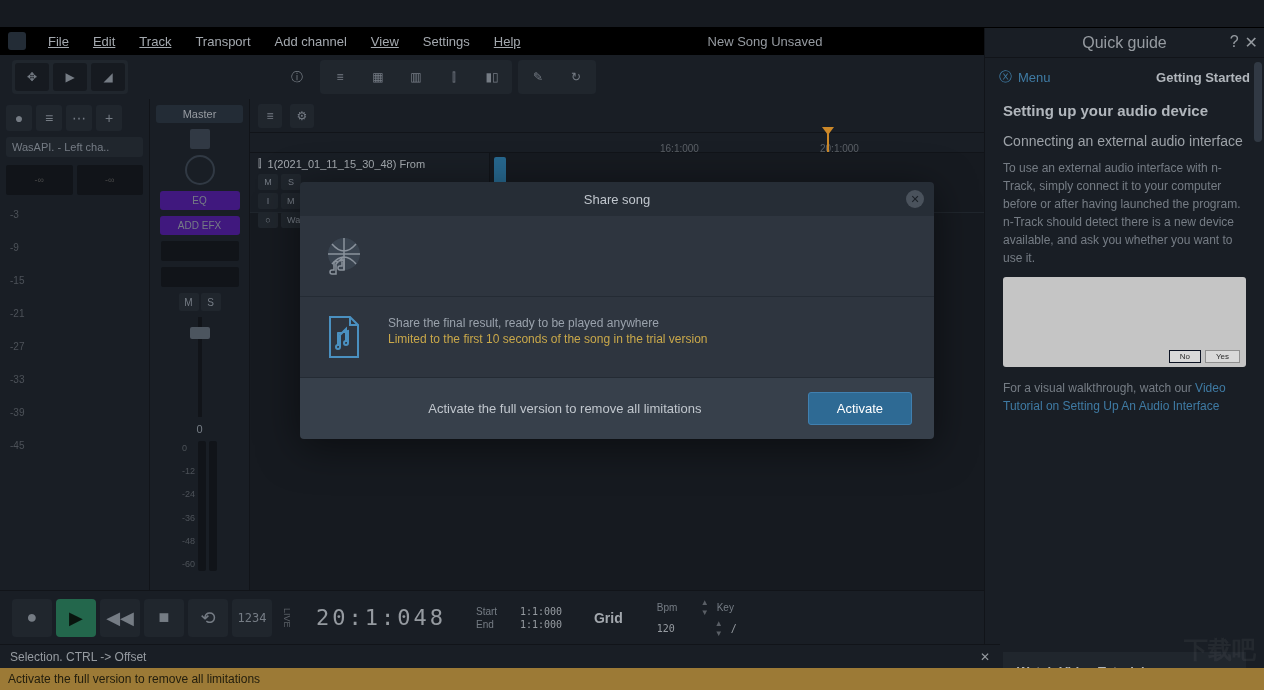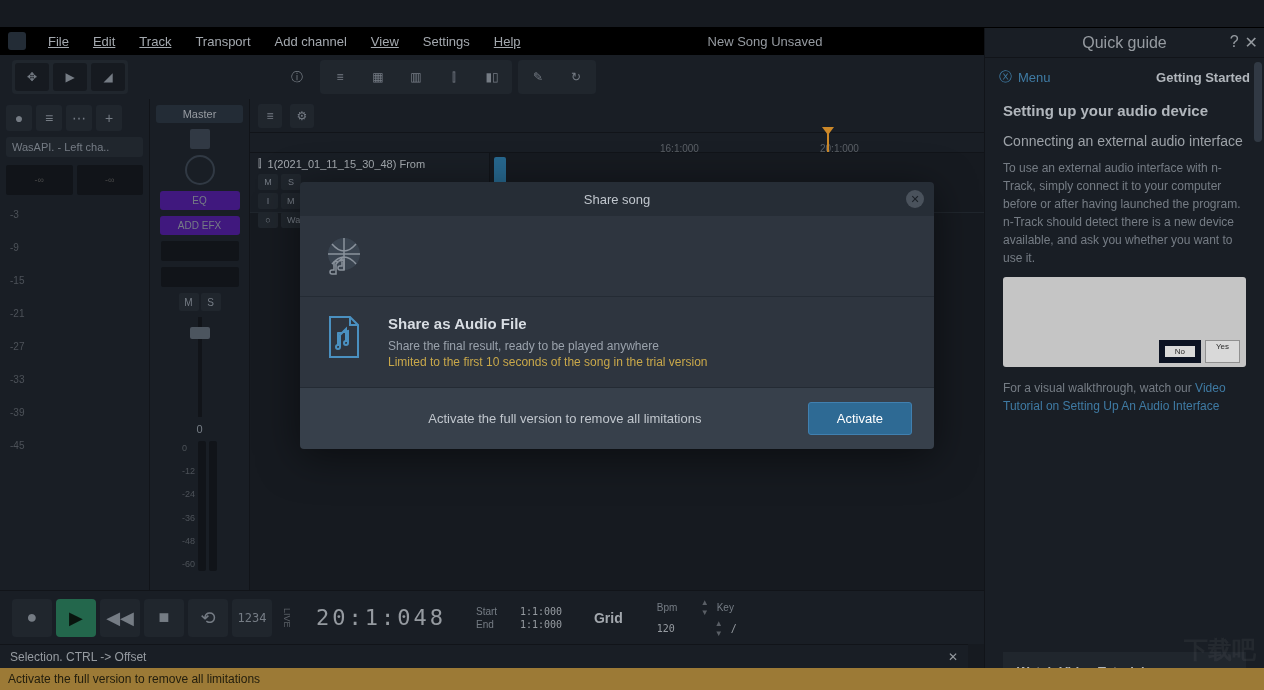--- a/index.html
+++ b/index.html
@@ -92,21 +92,21 @@
 .time-seg { display: flex; flex-direction: column; gap: 2px; font-size: 10px; margin-left:10px;}
 .time-row { display: flex; gap: 8px; align-items: center; }
 .time-lbl { color: #8a929c; width: 36px; }
 .time-val { color: #b0b6bd; font-family: monospace; width:50px;}
 .snap-seg { display:flex; flex-direction:column; align-items:center; gap:3px; margin:0 14px;}
 .snap-lbl { font-size: 14px; color: #c0c6cd; font-weight:600;}
 .live-lbl { writing-mode: vertical-rl; font-size: 9px; color: #6a7078; margin-right:4px;}
 .counter-ic { font-family: monospace; font-size: 12px; color: #8a929c; }
 .arrow-ud { display:flex; flex-direction:column; font-size:8px; gap:1px; color:#6a7078;}
 
-.statusbar { position: absolute; left: 0; right: 296px; bottom: 22px; height: 24px; background: #1e242c; display: flex; align-items: center; padding: 0 10px; font-size: 12px; color: #b0b6bd; border-top: 1px solid #14181e; }
+.statusbar { position: absolute; left: 0; right: 264px; bottom: 22px; height: 24px; background: #1e242c; display: flex; align-items: center; padding: 0 10px; font-size: 12px; color: #b0b6bd; border-top: 1px solid #14181e; }
 .statusbar .close-st { margin-left: auto; cursor: pointer; }
 
 .trialbar { position: absolute; left: 0; right: 0; bottom: 0; height: 22px; background: #b89040; color: #2a2410; display: flex; align-items: center; padding: 0 8px; font-size: 12px; }
 
 .watermark { position: absolute; right: 8px; bottom: 24px; color: rgba(200,200,200,0.08); font-size: 24px; font-weight: bold; pointer-events: none; }
 
 
 .modal { position: absolute; left: 300px; top: 182px; width: 634px; background: #2e353f; border-radius: 8px; box-shadow: 0 8px 40px rgba(0,0,0,0.5); z-index: 100; }
 .modal-backdrop { position: absolute; inset: 0; background: rgba(0,0,0,0.15); z-index: 99; }
 .modal-hdr { height: 34px; display: flex; align-items: center; justify-content: center; color: #c0c6cd; font-size: 13px; position: relative; background: #262d36; border-radius: 4px 4px 0 0; }
@@ -292,21 +292,21 @@
     <div class="guide-title">Getting Started</div>
   </div>
   <div class="guide-body">
     <div class="guide-h1">Setting up your audio device</div>
     <div class="guide-h2">Connecting an external audio interface</div>
     <div class="guide-p">
       <span>To use an external audio interface with n-Track, simply connect it to your computer before or after having launched the program.</span><br><span>n-Track should detect there is a new device available, and ask you whether you want to use it.</span>
     </div>
     <div class="guide-img">
       <div style="position:absolute;bottom:4px;right:6px;display:flex;gap:4px;">
-        <div style="font-size:8px;padding:1px 10px;border:6px solid #0f172a;background:#fff;color:#333;">No</div>
+        <div style="font-size:8px;padding:1px 10px;border:1px solid #0f172a;background:#fff;color:#333;">No</div>
         <div style="font-size:8px;padding:1px 10px;border:1px solid #aaa;background:#fff;color:#333;">Yes</div>
       </div>
     </div>
     <div class="guide-p">
       <span>For a visual walkthrough, watch our </span><span class="guide-link">Video Tutorial on Setting Up An Audio Interface</span>
     </div>
   </div>
   <div class="guide-cta">Watch Video Tutorial &gt;</div>
   <div class="guide-scroll"></div>
 </div>
@@ -383,21 +383,20 @@
   </div>
   <div class="opt">
     <div class="opt-icon">
       <svg class="file-svg" width="40" height="48" viewBox="0 0 40 48">
           <path d="M6 4 H26 L34 12 V44 H6 Z"></path>
           <path d="M26 4 V12 H34"></path>
           <path class="note" d="M16 22 L16 34 Q16 36 14 36 Q12 36 12 34 Q12 32 14 32 L14 20 L24 18 L24 30 Q24 32 22 32 Q20 32 20 30 Q20 28 22 28 L22 16 Z" stroke="none" fill="#4a90c0"></path>
         </svg>
     </div>
     <div>
-      <div class="opt-title">Share as Audio File</div>
       <div class="opt-desc">Share the final result, ready to be played anywhere</div>
       <div class="opt-limit">Limited to the first 10 seconds of the song in the trial version</div>
     </div>
   </div>
   <div class="modal-ftr">
     <div class="ftr-text">Activate the full version to remove all limitations</div>
     <div class="activate-btn">Activate</div>
   </div>
 </div>
 

